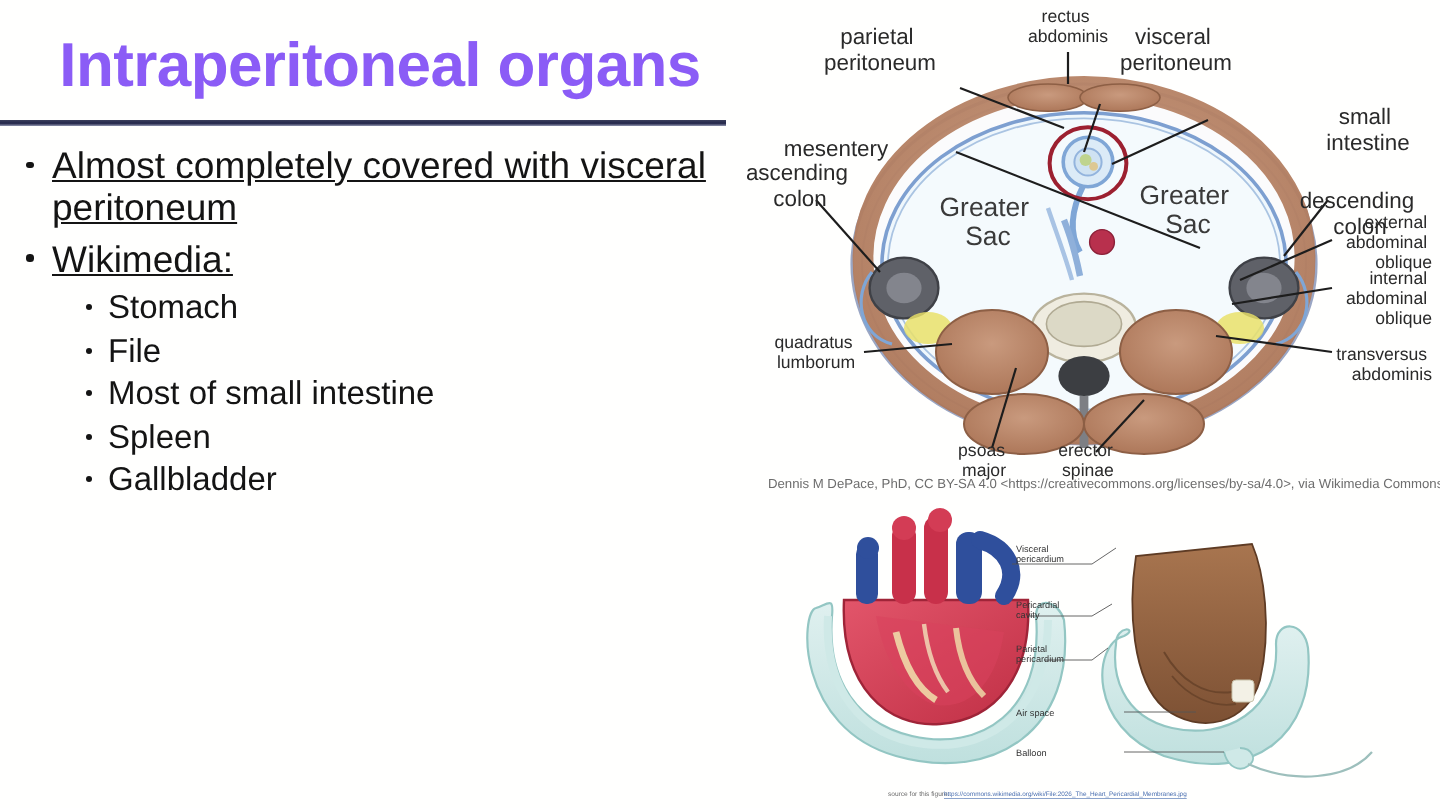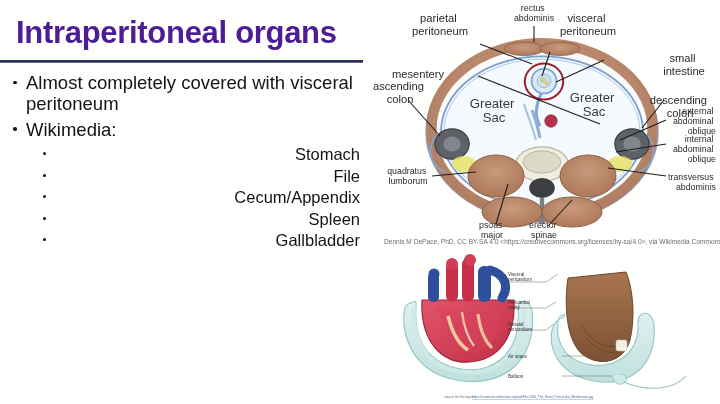--- a/index.html
+++ b/index.html
@@ -20,50 +20,52 @@
 
   
   .title {
     position: absolute;
     left: 16px; top: 16px;
     width: 348px;
     font-size: 31px;
     font-weight: bold;
     letter-spacing: -0.3px;
     line-height: 1.12;
-    color: #4c1d95;
+    color: #8b5cf6;
+    text-align: center;
   }
   .title-rule {
     position: absolute;
     left: 0px; top: 60px;
     width: 363px; height: 3px;
     background: linear-gradient(to bottom, #3b3f5c 0%, #23264a 55%, #8f93ad 100%);
   }
 
   .bullets {
     position: absolute;
     left: 8px; top: 72px;
     width: 352px;
   }
   .b1 {
     position: relative;
     padding-left: 18px;
     font-size: 18.5px;
     line-height: 1.16;
     margin-bottom: 4px;
     color: #141414;
+    text-decoration: underline;
   }
   .b1 > .dot {
     position: absolute;
     left: 5px; top: 0.46em;
     width: 3.6px; height: 3.6px;
     border-radius: 50%;
     background: #141414;
   }
-  .sublist { margin-top: 1px; text-align: right; }
+  .sublist { margin-top: 1px; }
   .b2 {
     position: relative;
     padding-left: 46px;
     font-size: 16.5px;
     line-height: 1.30;
     color: #141414;
   }
   .b2 > .dot {
     position: absolute;
     left: 35px; top: 0.48em;
@@ -128,21 +130,21 @@
       <div class="b2">
         <span class="dot"></span>
         <span>Stomach</span>
       </div>
       <div class="b2">
         <span class="dot"></span>
         <span>File</span>
       </div>
       <div class="b2">
         <span class="dot"></span>
-        <span>Cecum/Appendix</span>
+        <span>Most of small intestine</span>
       </div>
       <div class="b2">
         <span class="dot"></span>
         <span>Spleen</span>
       </div>
       <div class="b2">
         <span class="dot"></span>
         <span>Gallbladder</span>
       </div>
     </div>

